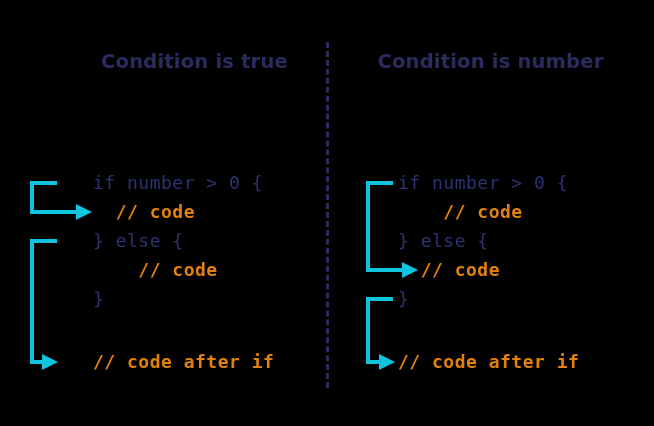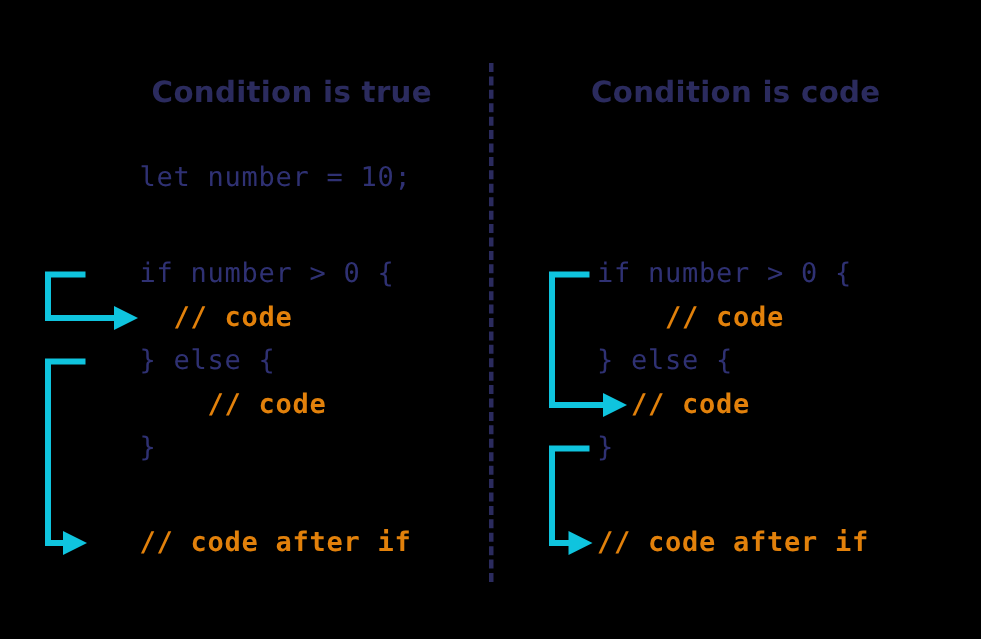--- a/index.html
+++ b/index.html
@@ -56,37 +56,36 @@
 </head>
 <body style="background: rgb(0, 0, 0);">
 
 <div id="stage">
 
   <div id="divider"></div>
 
   <div class="panel" id="panel-true">
     <div class="panel-title">Condition is true</div>
 
-    <div class="code kw" style="left:62px;top:110px;">let number = 10;</div>
 
     <div class="code kw" style="left:62px;top:174px;">if number &gt; 0 {</div>
 
     <div class="code cm" style="left:62px;top:203px;">  // code</div>
 
     <div class="code kw" style="left:62px;top:232px;">} else {</div>
 
     <div class="code cm" style="left:62px;top:261px;">    // code</div>
 
     <div class="code kw" style="left:62px;top:290px;">}</div>
 
     <div class="code cm" style="left:62px;top:353px;">// code after if</div>
   </div>
 
   <div class="panel" id="panel-false">
-    <div class="panel-title">Condition is code</div>
+    <div class="panel-title">Condition is number</div>
 
 
     <div class="code kw" style="left:71px;top:174px;">if number &gt; 0 {</div>
 
     <div class="code cm" style="left:71px;top:203px;">    // code</div>
 
     <div class="code kw" style="left:71px;top:232px;">} else {</div>
 
     <div class="code cm" style="left:71px;top:261px;">  // code</div>
 

